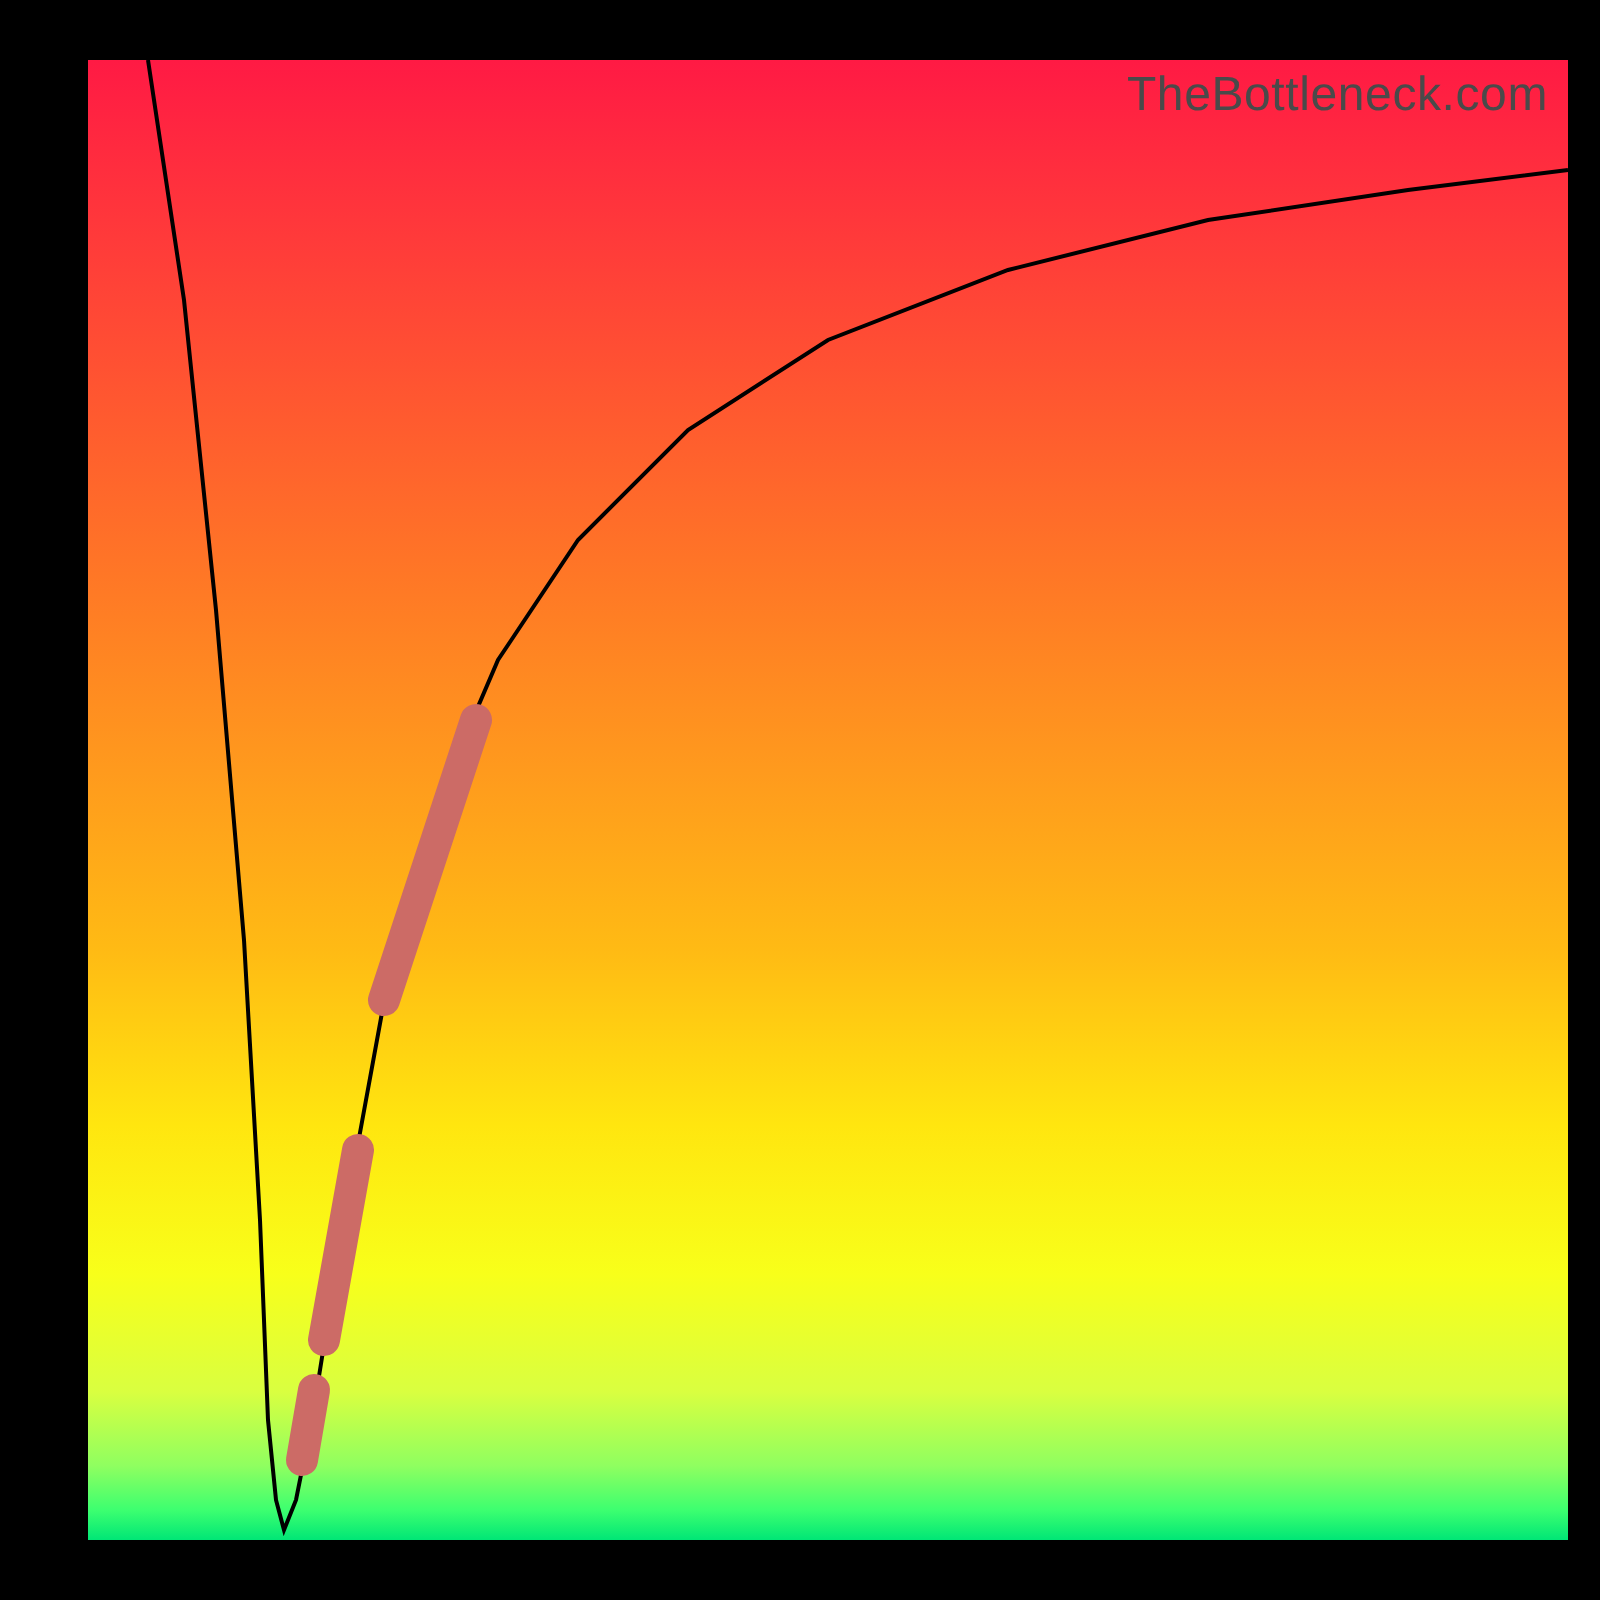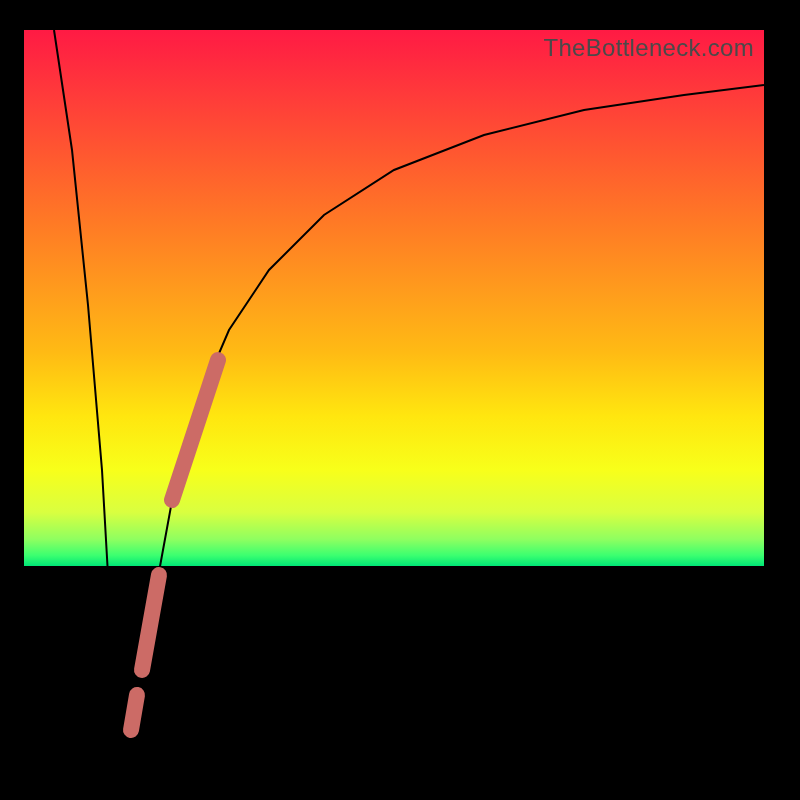--- a/index.html
+++ b/index.html
@@ -12,24 +12,24 @@
     font-family: Arial, Helvetica, sans-serif;
   }
   .frame {
     position: relative;
     width: 800px;
     height: 800px;
     background: #000;
   }
   .plot-area {
     position: absolute;
-    left: 24px;
+    left: 44px;
     top: 30px;
     width: 740px;
-    height: 536px;
+    height: 740px;
     background: linear-gradient(to bottom,
       #ff1a44 0%,
       #ff3a3a 12%,
       #ff5a2f 24%,
       #ff7a25 36%,
       #ff9a1d 48%,
       #ffba14 60%,
       #ffe60f 72%,
       #f8ff1a 82%,
       #d9ff40 90%,

